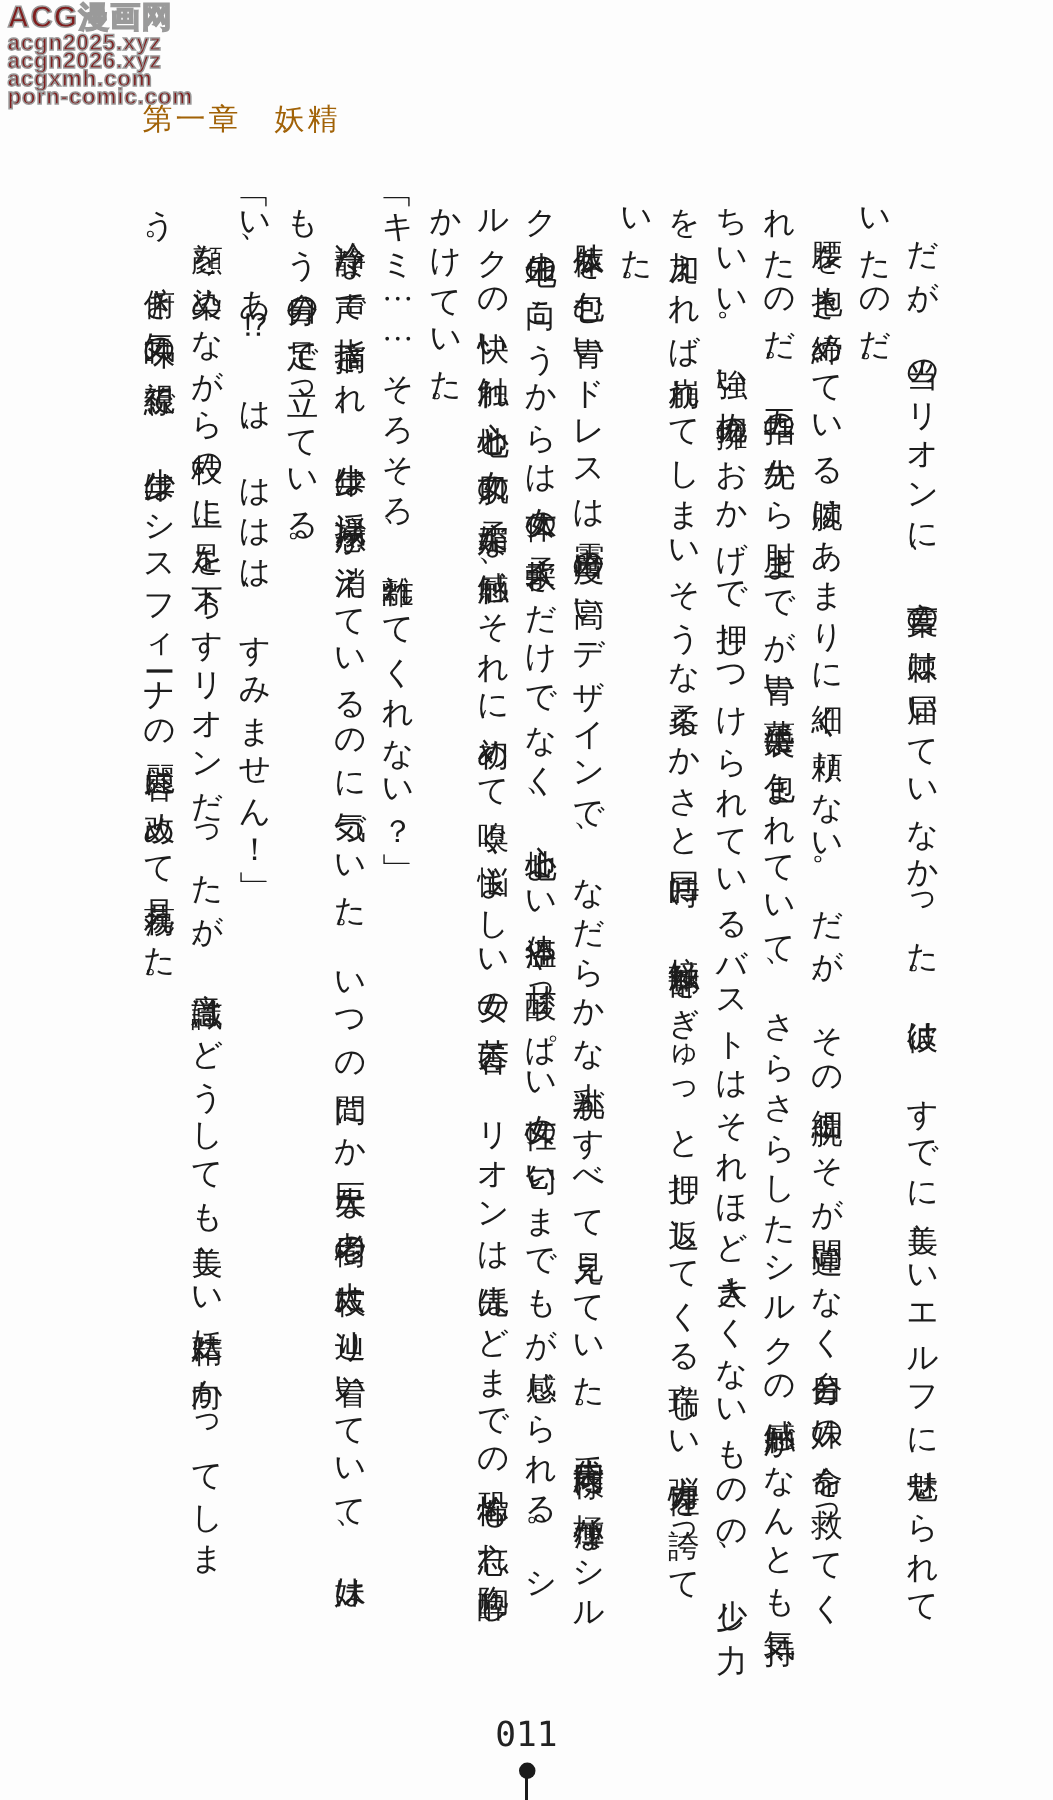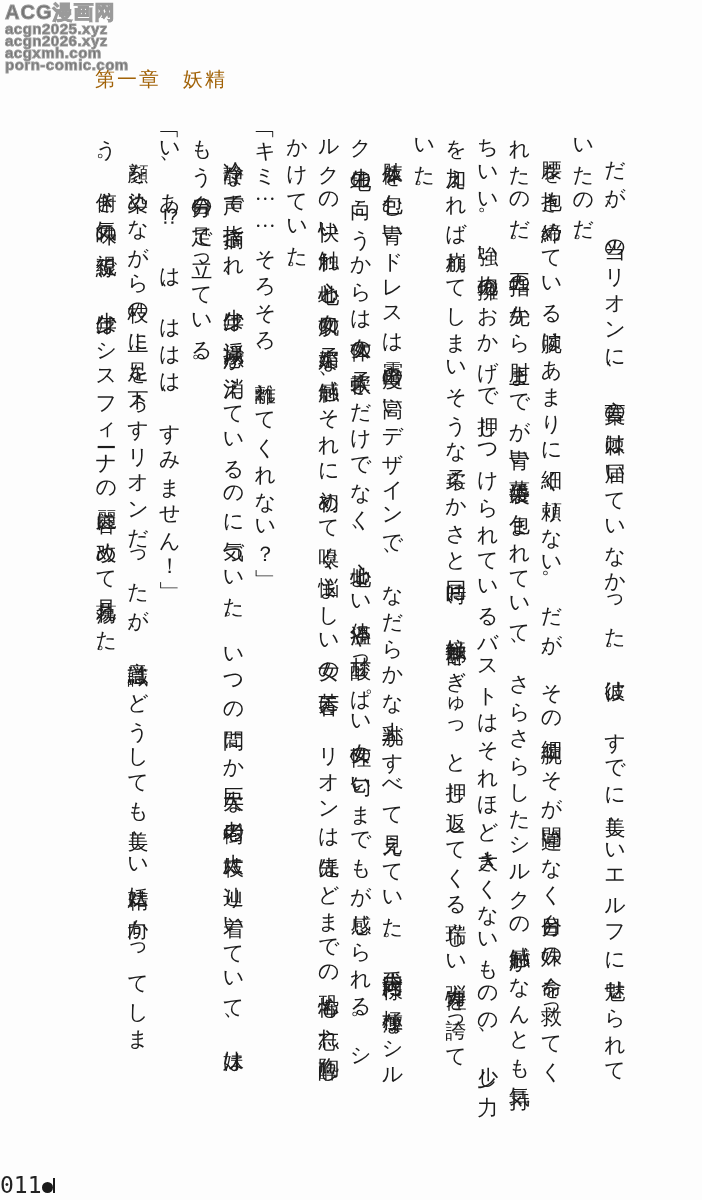--- a/index.html
+++ b/index.html
@@ -15,21 +15,21 @@
     font-family: "Liberation Serif", serif;
   }
 
   
   .watermark {
     position: absolute;
     top: 2px;
     left: 5px;
     font-family: "Liberation Sans", sans-serif;
     font-weight: bold;
-    color: #737373;
+    color: #7f1d1d;
     -webkit-text-stroke: 1px #9a9a9a;
     line-height: 1;
     user-select: none;
   }
   .wm-main {
     font-size: 20px;
     letter-spacing: 1px;
     margin-bottom: 1px;
   }
   .wm-line {
@@ -71,21 +71,21 @@
     text-indent: 1em;
   }
 
   
   .footer {
     position: absolute;
     bottom: 0;
     left: 0;
     width: 100%;
     display: flex;
-    flex-direction: row;
+    flex-direction: column;
     align-items: center;
   }
   .page-num {
     font-family: "DejaVu Sans Mono", monospace;
     font-size: 23px;
     color: #222222;
     line-height: 1.2;
   }
   .marker-dot {
     width: 11px;

